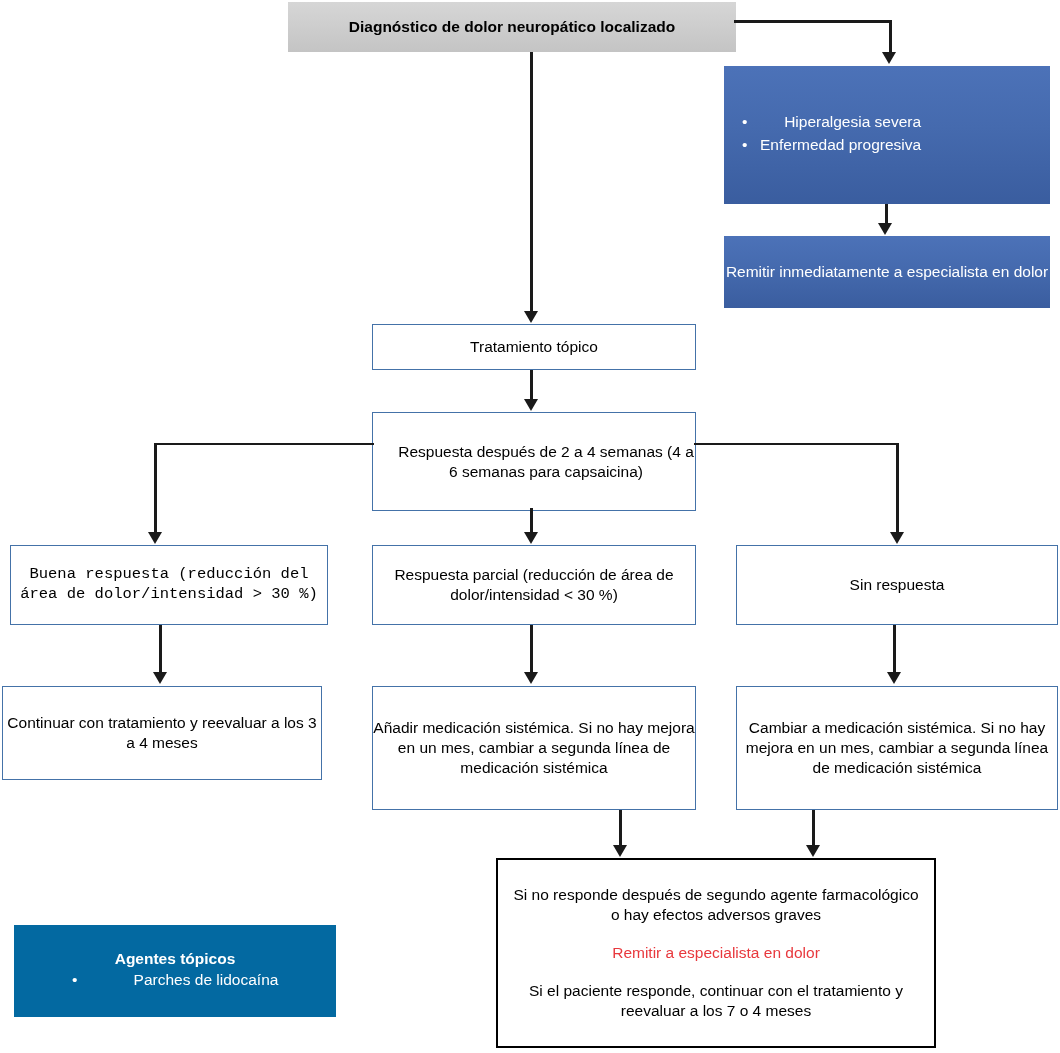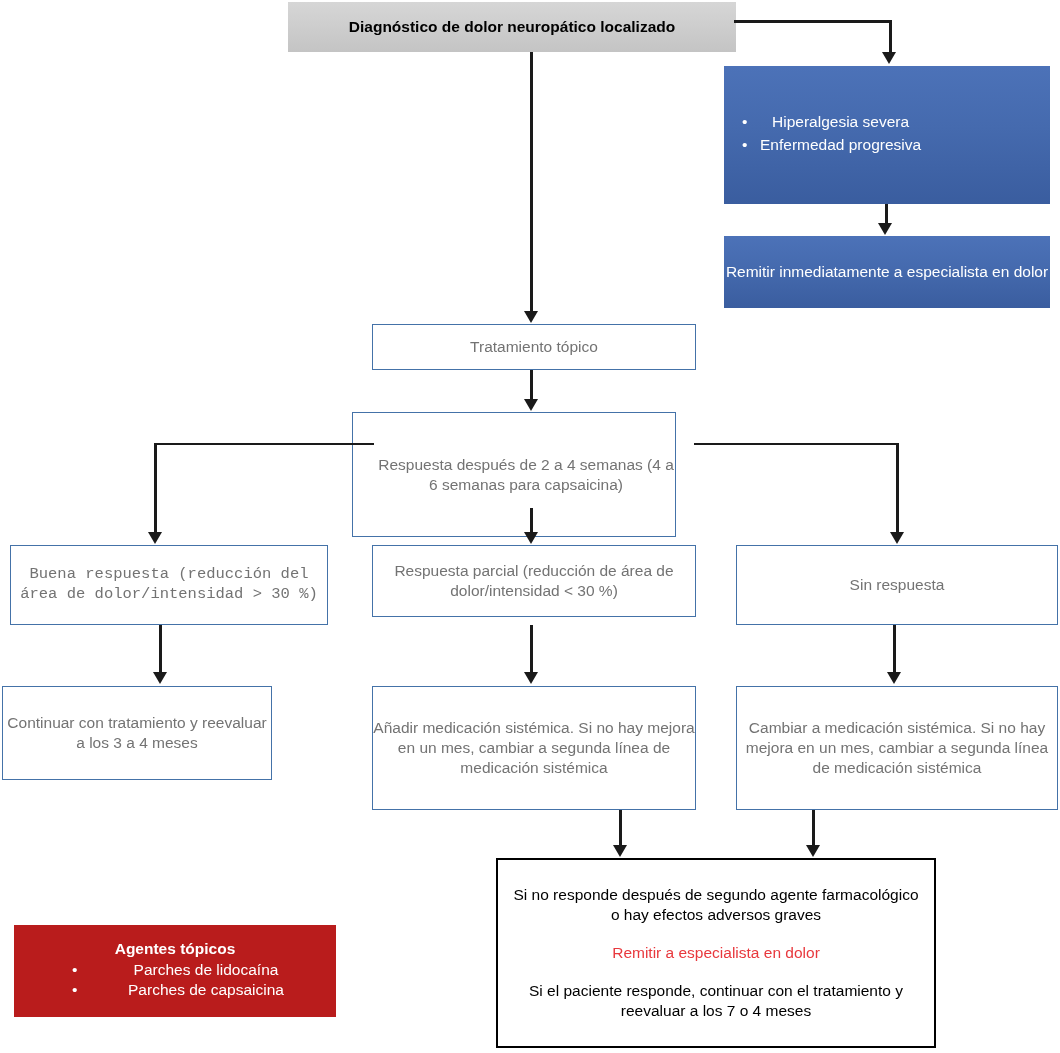--- a/index.html
+++ b/index.html
@@ -37,21 +37,21 @@
   }
 
   
   .blue-node {
     background: linear-gradient(to bottom, #4c72b8 0%, #456aae 45%, #3a5d9f 100%);
     color: #ffffff;
     font-size: 15.5px;
   }
   .blue-node.bulleted {
     justify-content: flex-start;
-    text-align: center;
+    text-align: right;
     padding: 8px 10px 8px 16px;
   }
   .bullet-list {
     list-style: none;
     margin: 0;
     padding: 0;
   }
   .bullet-list li {
     position: relative;
     padding-left: 20px;
@@ -62,41 +62,41 @@
     content: "\2022";
     position: absolute;
     left: 2px;
     top: 0;
   }
 
   
   .white-node {
     background: #ffffff;
     border: 1.4px solid #4472a8;
-    color: #737373;
+    color: #000000;
     font-size: 15.5px;
   }
 
   
   .black-node {
     background: #ffffff;
     border: 2.2px solid #000000;
     color: #000000;
     font-size: 15.5px;
     flex-direction: column;
     padding: 0 14px;
     justify-content: center;
   }
   .black-node p { margin: 0; }
   .black-node .spacer { height: 18px; }
   .red-text { color: #e8383d; }
 
   
   .green-node {
-    background: #b91c1c;
+    background: #0369a1;
     color: #ffffff;
     font-size: 15.5px;
     flex-direction: column;
     align-items: stretch;
     justify-content: center;
     padding: 6px 10px 8px 10px;
   }
   .green-title {
     font-weight: bold;
     text-align: center;
@@ -138,37 +138,37 @@
   </div>
 
   <div class="node blue-node" style="left:724px; top:236px; width:326px; height:72px;">
     <span class="txt">Remitir inmediatamente a especialista en dolor</span>
   </div>
 
   <div class="node white-node" style="left:372px; top:324px; width:324px; height:46px;">
     <span class="txt">Tratamiento tópico</span>
   </div>
 
-  <div class="node white-node" style="left:352px; top:412px; width:324px; height:125px;padding-left:24px;">
+  <div class="node white-node" style="left:372px; top:412px; width:324px; height:99px;padding-left:24px;">
     <span class="txt">Respuesta después de 2 a 4 semanas (4 a 6 semanas para capsaicina)</span>
   </div>
 
   <div class="node white-node" style="left:10px; top:545px; width:318px; height:80px;font-family:Liberation Mono, monospace;">
     <span class="txt">Buena respuesta (reducción del área de dolor/intensidad &gt; 30 %)</span>
   </div>
 
-  <div class="node white-node" style="left:372px; top:545px; width:324px; height:72px;">
+  <div class="node white-node" style="left:372px; top:545px; width:324px; height:80px;">
     <span class="txt">Respuesta parcial (reducción de área de dolor/intensidad &lt; 30 %)</span>
   </div>
 
   <div class="node white-node" style="left:736px; top:545px; width:322px; height:80px;">
     <span class="txt">Sin respuesta</span>
   </div>
 
-  <div class="node white-node" style="left:2px; top:686px; width:270px; height:94px;">
+  <div class="node white-node" style="left:2px; top:686px; width:320px; height:94px;">
     <span class="txt">Continuar con tratamiento y reevaluar a los 3 a 4 meses</span>
   </div>
 
   <div class="node white-node" style="left:372px; top:686px; width:324px; height:124px;">
     <span class="txt">Añadir medicación sistémica. Si no hay mejora en un mes, cambiar a segunda línea de medicación sistémica</span>
   </div>
 
   <div class="node white-node" style="left:736px; top:686px; width:322px; height:124px;">
     <span class="txt">Cambiar a medicación sistémica. Si no hay mejora en un mes, cambiar a segunda línea de medicación sistémica</span>
   </div>
@@ -178,21 +178,20 @@
     <div class="spacer"></div>
     <p class="red-text">Remitir a especialista en dolor</p>
     <div class="spacer"></div>
     <p>Si el paciente responde, continuar con el tratamiento y reevaluar a los 7 o 4 meses</p>
   </div>
 
   <div class="node green-node" style="left:14px; top:925px; width:322px; height:92px;">
     <div class="green-title">Agentes tópicos</div>
     <ul class="bullet-list">
       <li>Parches de lidocaína</li>
-      <li>Parches de capsaicina</li>
     </ul>
   </div>
 
   <div class="seg h" style="left:734px; top:20px; width:158px;"></div>
   <div class="seg v" style="left:889px; top:20px; height:32px;"></div>
   <div class="arrowhead" style="left:882px; top:52px;"></div>
 
   <div class="seg v" style="left:885px; top:204px; height:20px;"></div>
   <div class="arrowhead" style="left:878px; top:223px;"></div>
 

